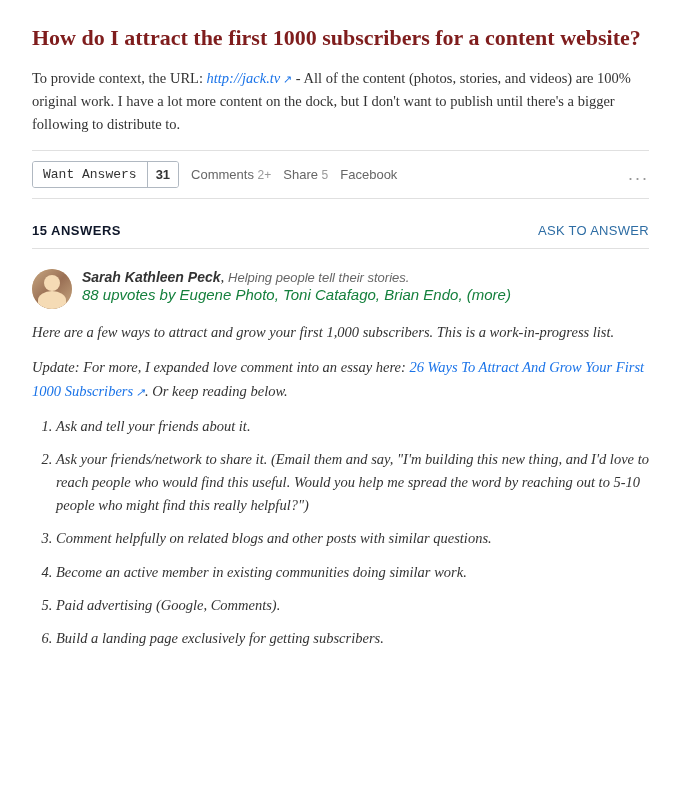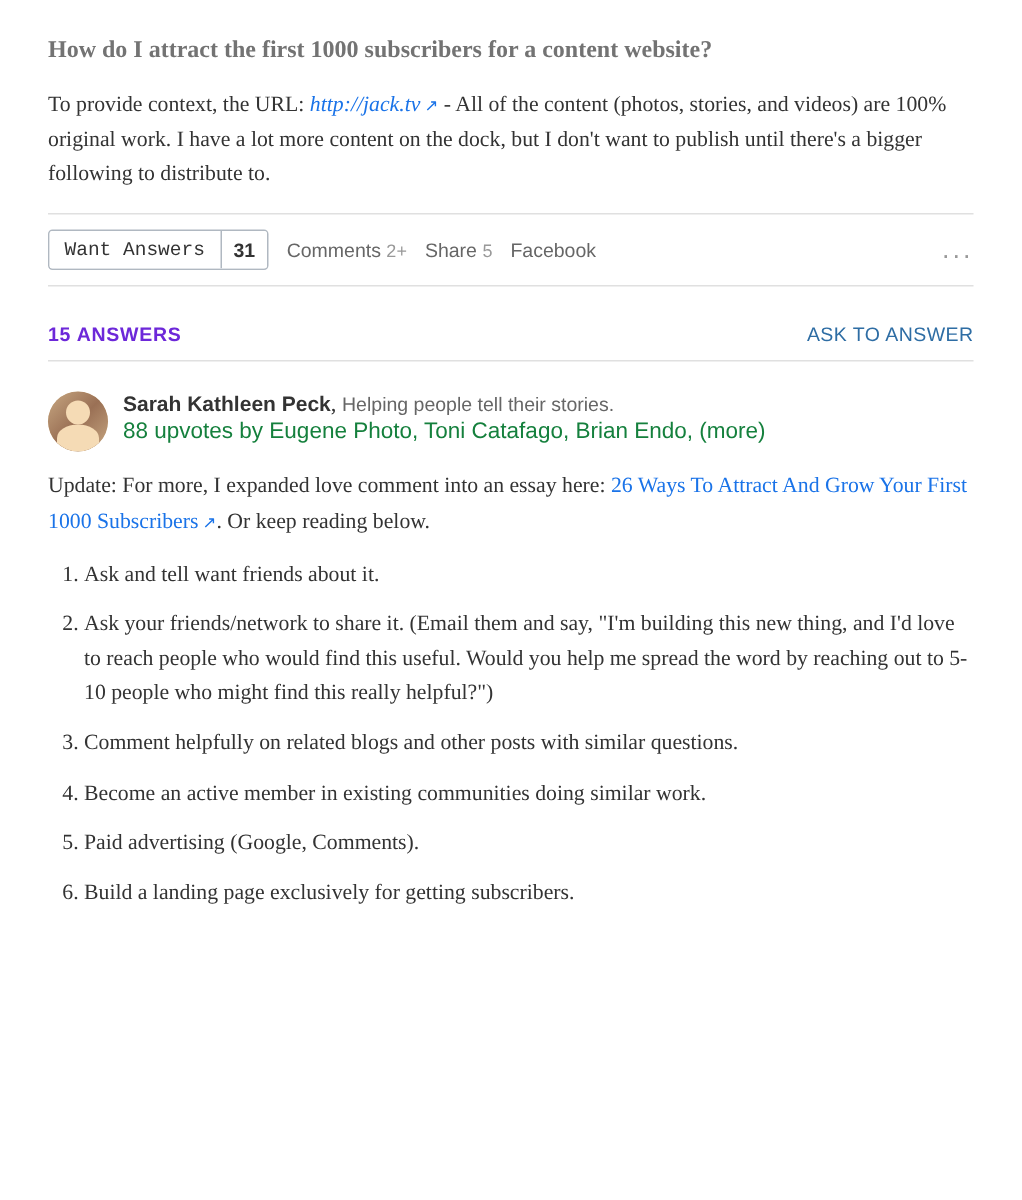--- a/index.html
+++ b/index.html
@@ -11,25 +11,25 @@
     body {
       font-family: Georgia, 'Times New Roman', serif;
       font-size: 15px;
       color: #333;
       background: #fff;
       width: 681px;
       padding: 24px 32px;
     }
 
     .question-title {
-      font-size: 16px;
+      font-size: 22px;
       font-weight: bold;
       line-height: 1.3;
       margin-bottom: 14px;
-      color: #737373;
+      color: #7f1d1d;
     }
 
     .question-body {
       font-size: 14.5px;
       line-height: 1.6;
       margin-bottom: 14px;
       color: #333;
     }
 
     .question-body a {
@@ -105,36 +105,37 @@
       justify-content: space-between;
       padding: 10px 0;
       border-bottom: 1px solid #e0e0e0;
       margin-bottom: 18px;
     }
 
     .answers-count {
       font-family: Arial, sans-serif;
       font-size: 13px;
       font-weight: bold;
-      color: #6d28d9;
+      color: #0f172a;
       letter-spacing: 0.5px;
     }
 
     .ask-to-answer {
       font-family: Arial, sans-serif;
       font-size: 13px;
       font-weight: normal;
       color: #2e6da4;
       cursor: pointer;
       text-decoration: none;
       letter-spacing: 0.3px;
     }
 
     .answer-block {
       margin-top: 20px;
+      font-style: italic;
     }
 
     .answerer-header {
       display: flex;
       align-items: flex-start;
       gap: 10px;
       margin-bottom: 12px;
     }
 
     .avatar {
@@ -284,27 +285,28 @@
     </div>
     <div class="answerer-info">
       <div>
         <span class="answerer-name">Sarah Kathleen Peck</span><span>, </span><span class="answerer-bio">Helping people tell their stories.</span>
       </div>
       <div class="upvotes-line">88 upvotes by Eugene Photo, Toni Catafago, Brian Endo, (more)</div>
     </div>
   </div>
 
   <div class="answer-text">
+    <p>Here are a few ways to attract and grow your first 1,000 subscribers. This is a work-in-progress list.</p>
 
     <p>
       <span>Update: For more, I expanded love comment into an essay here: </span><a>26 Ways To Attract And Grow Your First 1000 Subscribers</a><span class="external-link-icon"> ↗</span><span>. Or keep reading below.</span>
     </p>
 
     <ol class="answer-list">
-      <li>Ask and tell want friends about it.</li>
+      <li>Ask and tell your friends about it.</li>
       <li>Ask your friends/network to share it. (Email them and say, "I'm building this new thing, and I'd love to reach people who would find this useful. Would you help me spread the word by reaching out to 5-10 people who might find this really helpful?")</li>
       <li>Comment helpfully on related blogs and other posts with similar questions.</li>
       <li>Become an active member in existing communities doing similar work.</li>
       <li>Paid advertising (Google, Comments).</li>
       <li>Build a landing page exclusively for getting subscribers.</li>
     </ol>
   </div>
 </div>
 
 </body></html>

